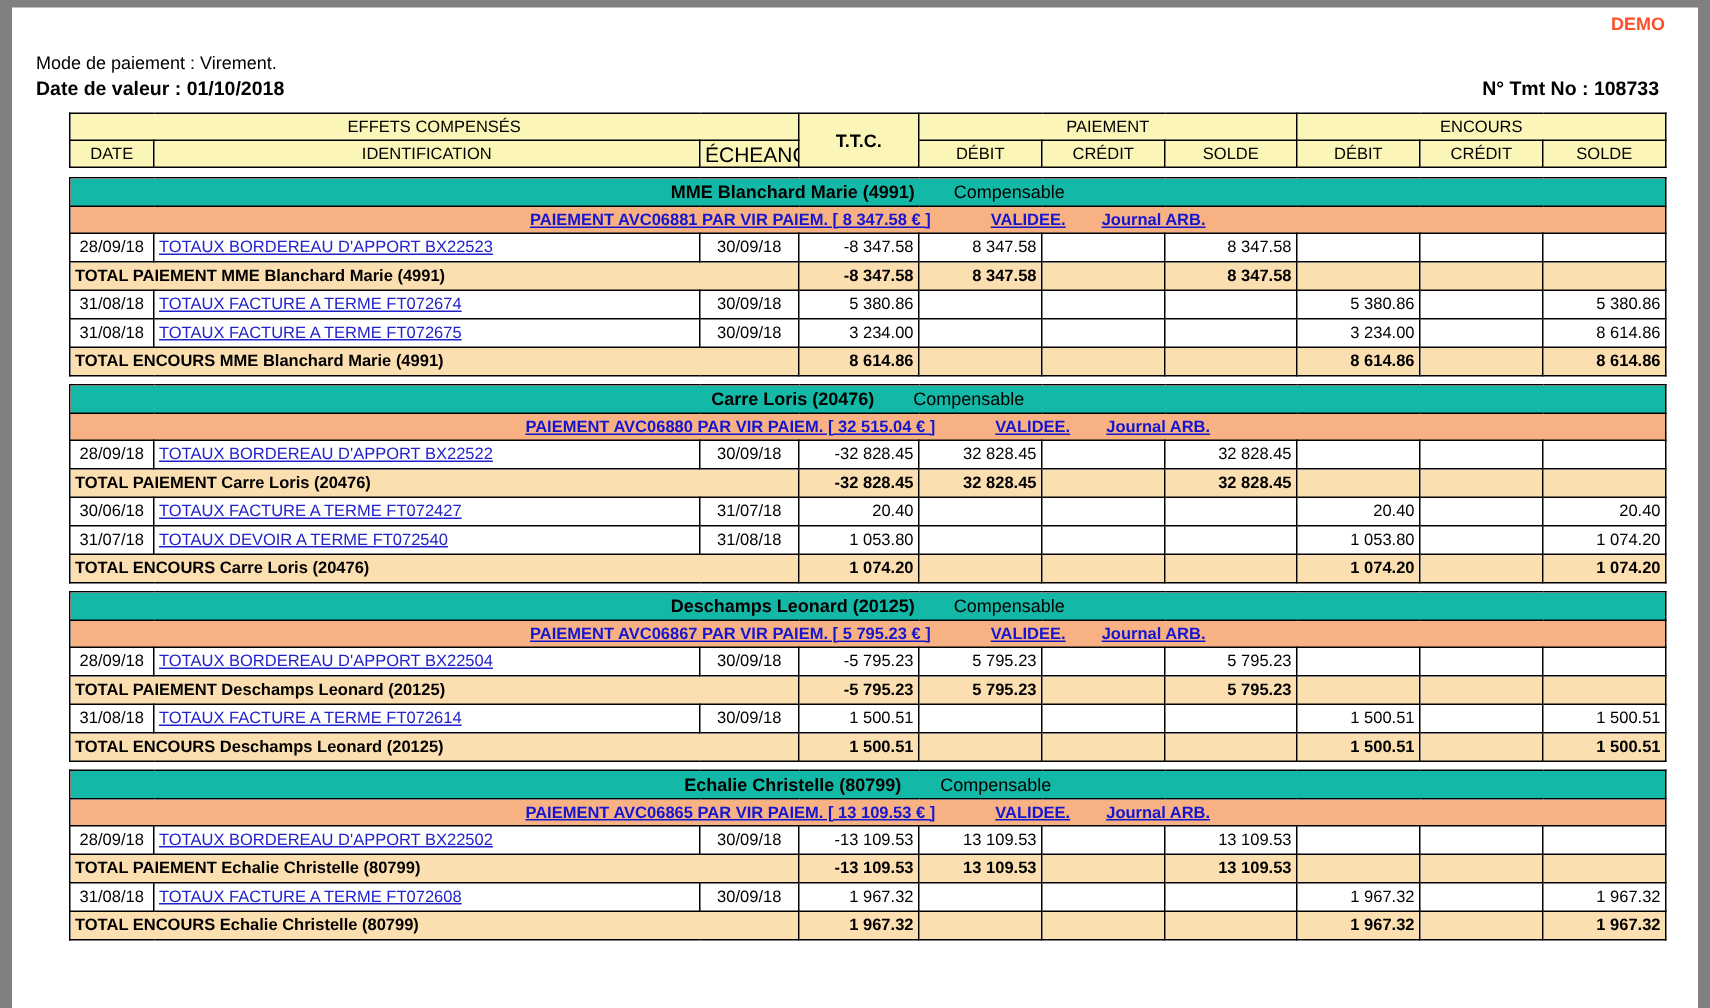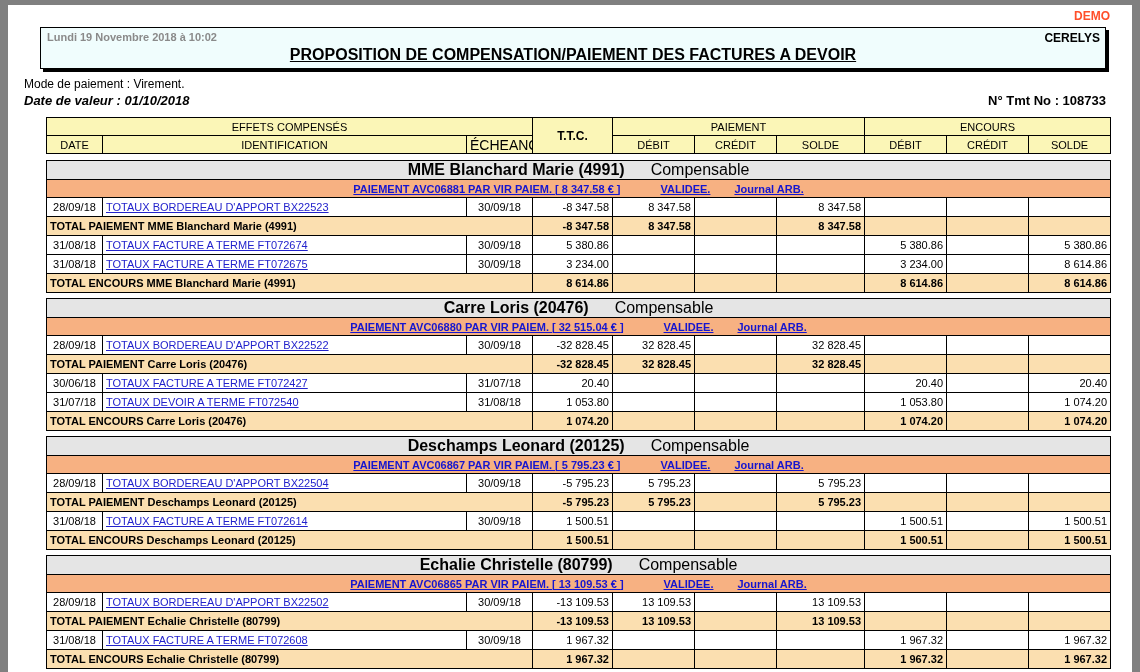--- a/index.html
+++ b/index.html
@@ -42,21 +42,21 @@
   .title-main{
     position:absolute;left:0;right:0;top:18px;
     text-align:center;
     font-size:16px;font-weight:bold;
     text-decoration:underline;
     letter-spacing:0px;
   }
   
   .meta{position:relative;margin:8px 26px 4px 16px;height:36px;}
   .meta .mode{position:absolute;left:0;top:0;font-size:12px;}
-  .meta .dval{position:absolute;left:0;top:16px;font-size:13px;font-weight:bold;font-style:italic;}
+  .meta .dval{position:absolute;left:0;top:16px;font-size:13px;font-weight:bold;}
   .meta .tmt{position:absolute;right:0;top:16px;font-size:13px;font-weight:bold;}
   
   table.grid{
     margin-left:38px;
     border-collapse:collapse;
     table-layout:fixed;
     width:1064px;
     font-size:11px;
   }
   table.grid td,table.grid th{
@@ -70,21 +70,21 @@
     vertical-align:middle;
   }
   thead td{background:#fbf6b7;text-align:center;font-weight:bold;}
   thead td.small{font-size:14px;margin-left:37px;}
   thead td.ttc{font-weight:bold;font-size:12px;}
   
   tr.gap td{border:none;height:6px;background:#fff;padding:0;}
   tr.gap2 td{border:none;height:5px;background:#fff;padding:0;}
   
   tr.client td{
-    background:#e5e5e5;text-align:center;font-weight:bold;font-size:16px;
+    background:#14b8a6;text-align:center;font-weight:bold;font-size:12px;
     height:18px;
   }
   tr.client .cname{padding-right:26px;}
   tr.client .ctag{font-weight:normal;}
   
   tr.banner td{
     background:#f7b182;height:17px;text-align:center;
   }
   tr.banner .blink{
     color:#1515d0;font-weight:bold;text-decoration:underline;font-size:11px;
@@ -102,25 +102,20 @@
 </head>
 <body>
 
 <div id="viewport">
   <div id="page">
 
     <div class="demo-row">
       <span class="demo">DEMO</span>
     </div>
 
-    <div class="title-box">
-      <span class="title-date">Lundi 19 Novembre 2018 à 10:02</span>
-      <span class="title-company">CERELYS</span>
-      <div class="title-main">PROPOSITION DE COMPENSATION/PAIEMENT DES FACTURES A DEVOIR</div>
-    </div>
 
     <div class="meta">
       <span class="mode">Mode de paiement : Virement.</span>
       <span class="dval">Date de valeur : 01/10/2018</span>
       <span class="tmt">N° Tmt No : 108733</span>
     </div>
 
     <table class="grid">
       <colgroup>
         <col style="width:56px">

